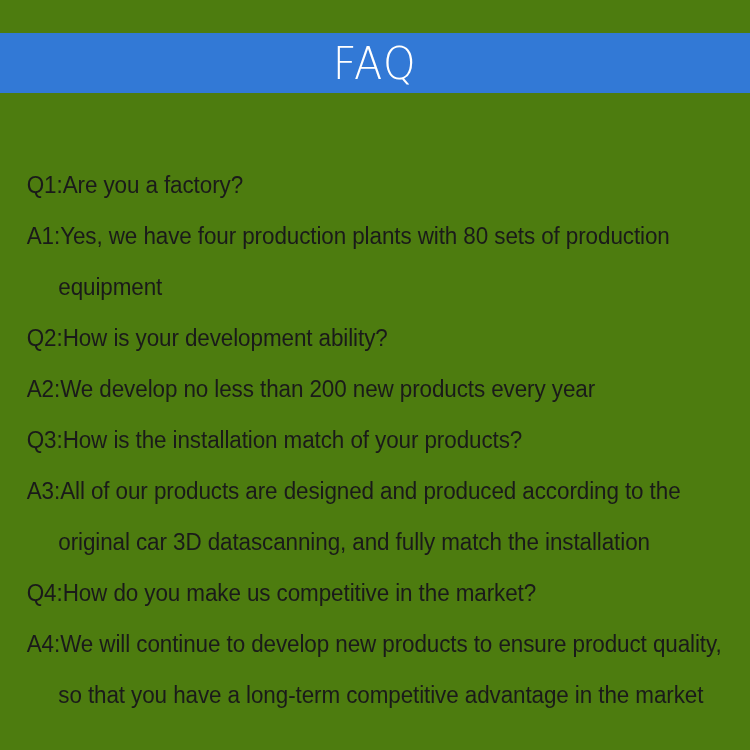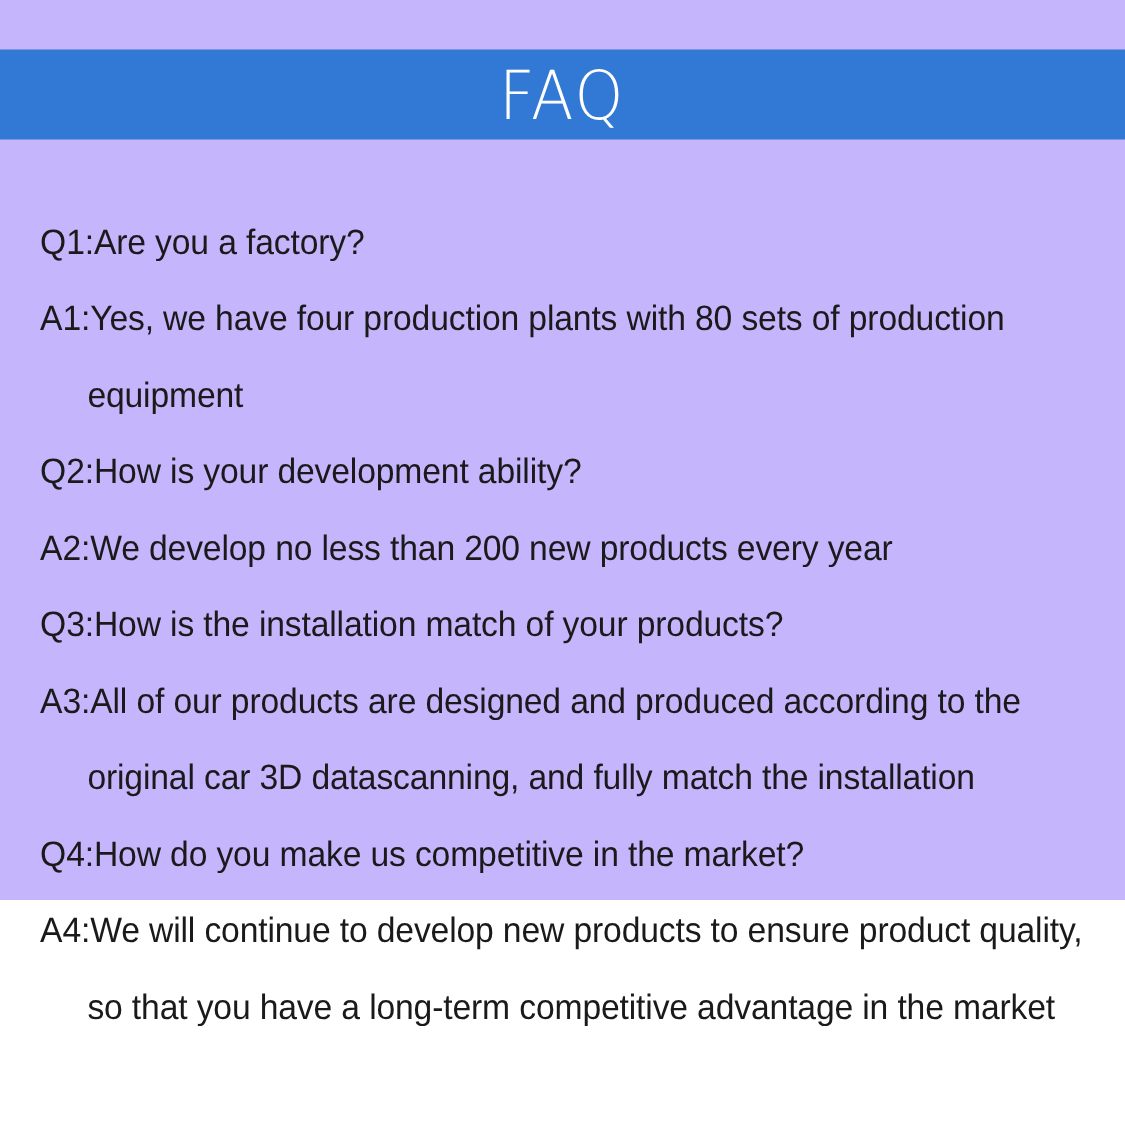--- a/index.html
+++ b/index.html
@@ -12,22 +12,22 @@
     width: 750px;
     height: 750px;
     overflow: hidden;
     font-family: "Liberation Sans", "DejaVu Sans", sans-serif;
     -webkit-font-smoothing: antialiased;
   }
 
   .page {
     position: relative;
     width: 750px;
-    height: 600px;
-    background: #c4b5fd;
+    height: 750px;
+    background: #4d7c0f;
   }
 
   
   .faq-banner {
     position: absolute;
     left: 0;
     top: 33px;
     width: 750px;
     height: 60px;
     background: #3279d6;
@@ -44,21 +44,21 @@
     letter-spacing: 1.5px;
     white-space: nowrap;
     transform: scaleX(0.92);
     transform-origin: center center;
   }
 
   
   .faq-body {
     position: absolute;
     left: 0;
-    top: 136px;
+    top: 160px;
     width: 750px;
   }
 
   .faq-line {
     display: block;
     height: 51px;
     line-height: 51px;
     padding-left: 28px;
     padding-right: 6px;
     color: #1a1a1a;

